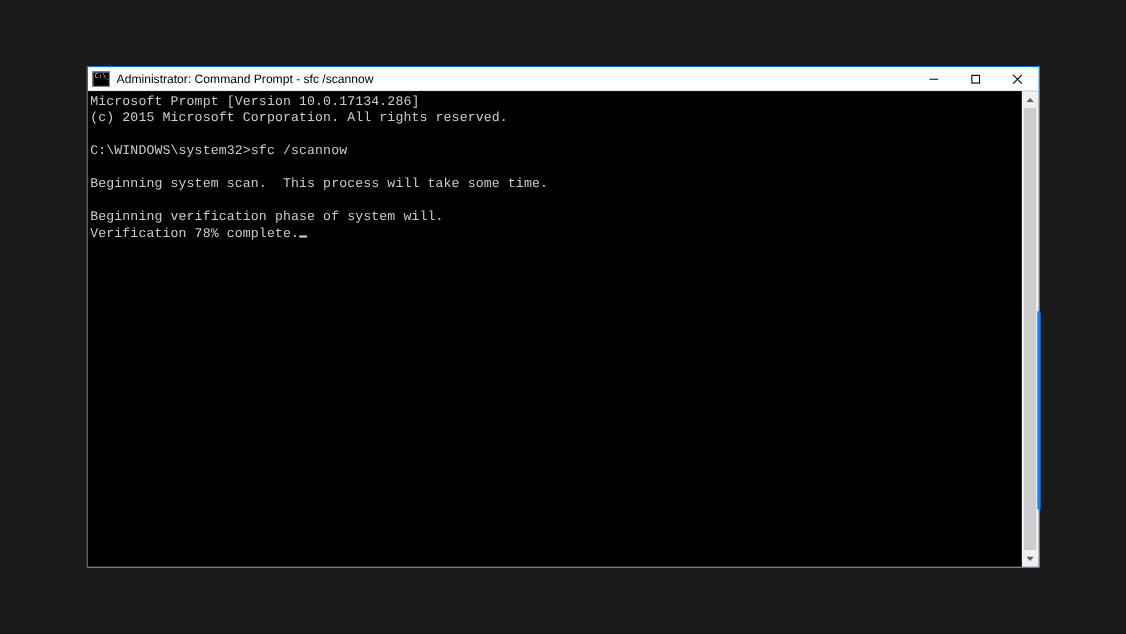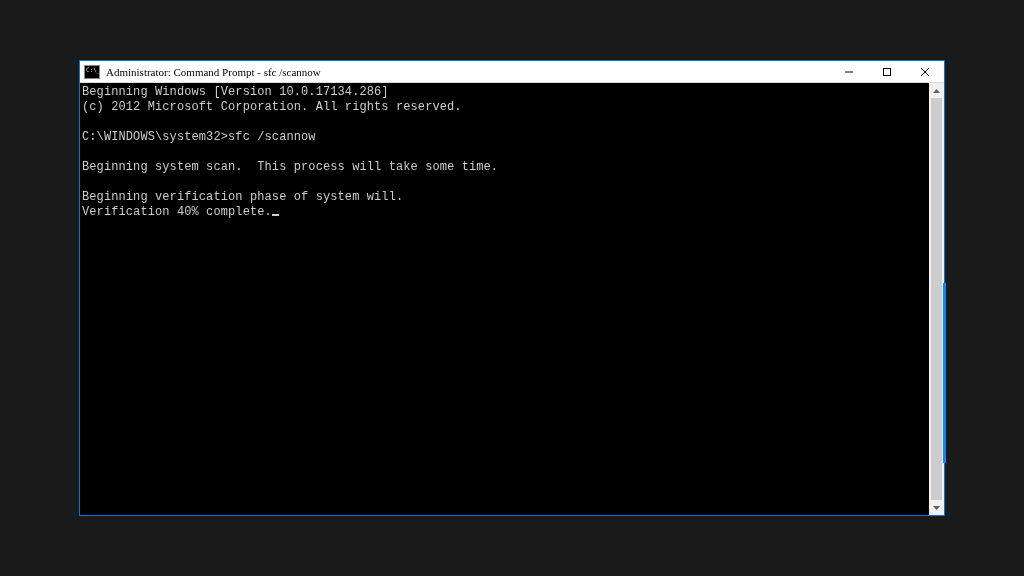--- a/index.html
+++ b/index.html
@@ -23,21 +23,20 @@
       position: relative;
     }
     .titlebar {
       height: 22px;
       background: #ffffff;
       display: flex;
       align-items: center;
       font-size: 11px;
       color: #000;
       border-bottom: 1px solid #ddd;
-      font-family: Liberation Serif, serif;
     }
     .titlebar-icon {
       width: 16px;
       height: 14px;
       margin: 0 4px 0 4px;
       background: #000;
       border: 1px solid #888;
       position: relative;
       display: inline-block;
     }
@@ -155,29 +154,29 @@
       </button>
       <button class="win-btn">
         <svg width="10" height="10" viewBox="0 0 10 10">
             <line x1="1" y1="1" x2="9" y2="9" stroke="#000" stroke-width="1"></line>
             <line x1="9" y1="1" x2="1" y2="9" stroke="#000" stroke-width="1"></line>
           </svg>
       </button>
     </div>
   </div>
   <div class="content-wrap">
-    <div class="terminal"><span>Beginning Windows [Version 10.0.17134.286]</span>
-<span>(c) 2012 Microsoft Corporation. All rights reserved.</span>
+    <div class="terminal"><span>Microsoft Prompt [Version 10.0.17134.286]</span>
+<span>(c) 2015 Microsoft Corporation. All rights reserved.</span>
 <span></span>
 <span>C:\WINDOWS\system32&gt;sfc /scannow</span>
 <span></span>
 <span>Beginning system scan.  This process will take some time.</span>
 <span></span>
 <span>Beginning verification phase of system will.</span>
-<span>Verification 40% complete.</span><span class="cursor"></span></div>
+<span>Verification 78% complete.</span><span class="cursor"></span></div>
     <div class="scrollbar">
       <div class="scroll-arrow">
         <svg width="7" height="4" viewBox="0 0 7 4">
             <polygon points="3.5,0 7,4 0,4" fill="#606060"></polygon>
           </svg>
       </div>
       <div class="scroll-track">
         <div class="scroll-thumb"></div>
       </div>
       <div class="scroll-arrow">

